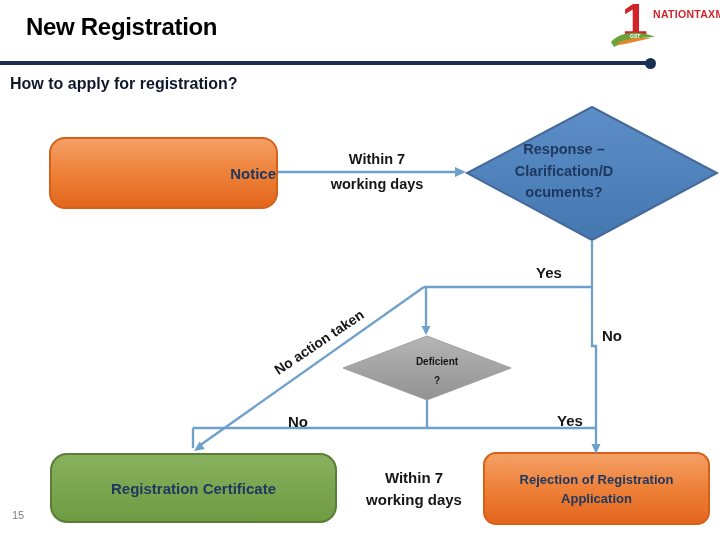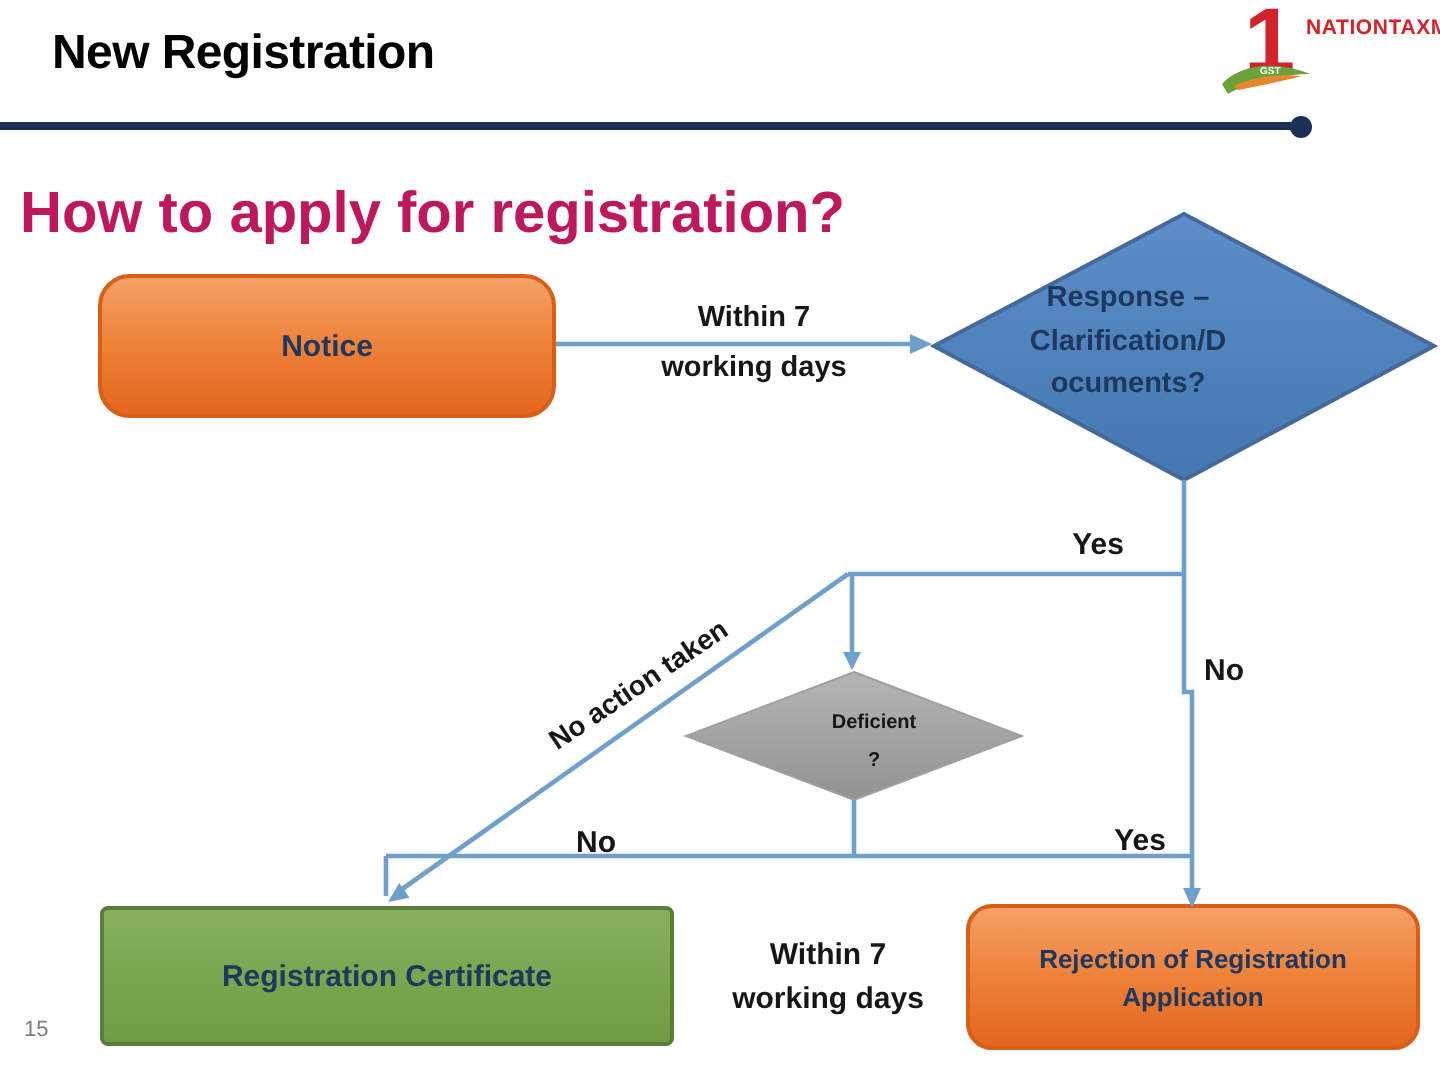--- a/index.html
+++ b/index.html
@@ -15,29 +15,29 @@
   .hdr-dot   { left:645px; top:58px; width:11px; height:11px; border-radius:50%; background:#1b2f55; }
 
   
   .logo { left:616px; top:4px; width:100px; height:52px; }
   .logo-one { position:absolute; left:6px; top:-7px; font-size:46px; font-weight:bold; color:#d2232a; line-height:1; }
   .logo-swoosh { position:absolute; left:-6px; top:25px; }
   .logo-gst { position:absolute; left:14px; top:29px; font-size:5px; font-weight:bold; color:#ffffff; z-index:3; }
   .logo-text { position:absolute; left:37px; top:5px; display:flex; flex-direction:row; }
   .logo-text span { font-size:10.5px; font-weight:bold; color:#d2232a; line-height:11px; letter-spacing:0.3px; }
 
-  .page-title { left:10px; top:91px; font-size:29px; font-weight:bold; color:#be185d; }
+  .page-title { left:10px; top:75px; font-size:16px; font-weight:bold; color:#0f172a; }
 
   
   .box { position:absolute; box-sizing:border-box; display:flex; align-items:center; justify-content:center;
          text-align:center; font-weight:bold; color:#1f3860; z-index:1; }
   .box span { white-space:pre-line; }
   .box-notice { left:49px; top:137px; width:229px; height:72px; border-radius:16px;
-    background:linear-gradient(180deg,#f4a066 0%, #ee8138 50%, #e3661d 100%); border:2px solid #d85f18; font-size:15px; }
-  .box-green  { left:50px; top:453px; width:287px; height:70px; border-radius:4px;
+    background:linear-gradient(180deg,#f4a066 0%, #ee8138 50%, #e3661d 100%); border:2px solid #d85f18; font-size:15px;justify-content:flex-end; }
+  .box-green  { left:50px; top:453px; width:287px; height:70px; border-radius:17px;
     background:linear-gradient(180deg,#87b15e 0%, #6f9b43 100%); border:2px solid #5a7d37; font-size:15px; }
   .box-reject { left:483px; top:452px; width:227px; height:73px; border-radius:13px;
     background:linear-gradient(180deg,#f4a066 0%, #ee8138 50%, #e3661d 100%); border:2px solid #d85f18;
     font-size:13px; line-height:19px; }
 
   
   .connectors { position:absolute; left:0; top:0; z-index:5; pointer-events:none; }
 
   
   .lbl { position:absolute; font-weight:bold; color:#161616; font-size:15px; text-align:center;

